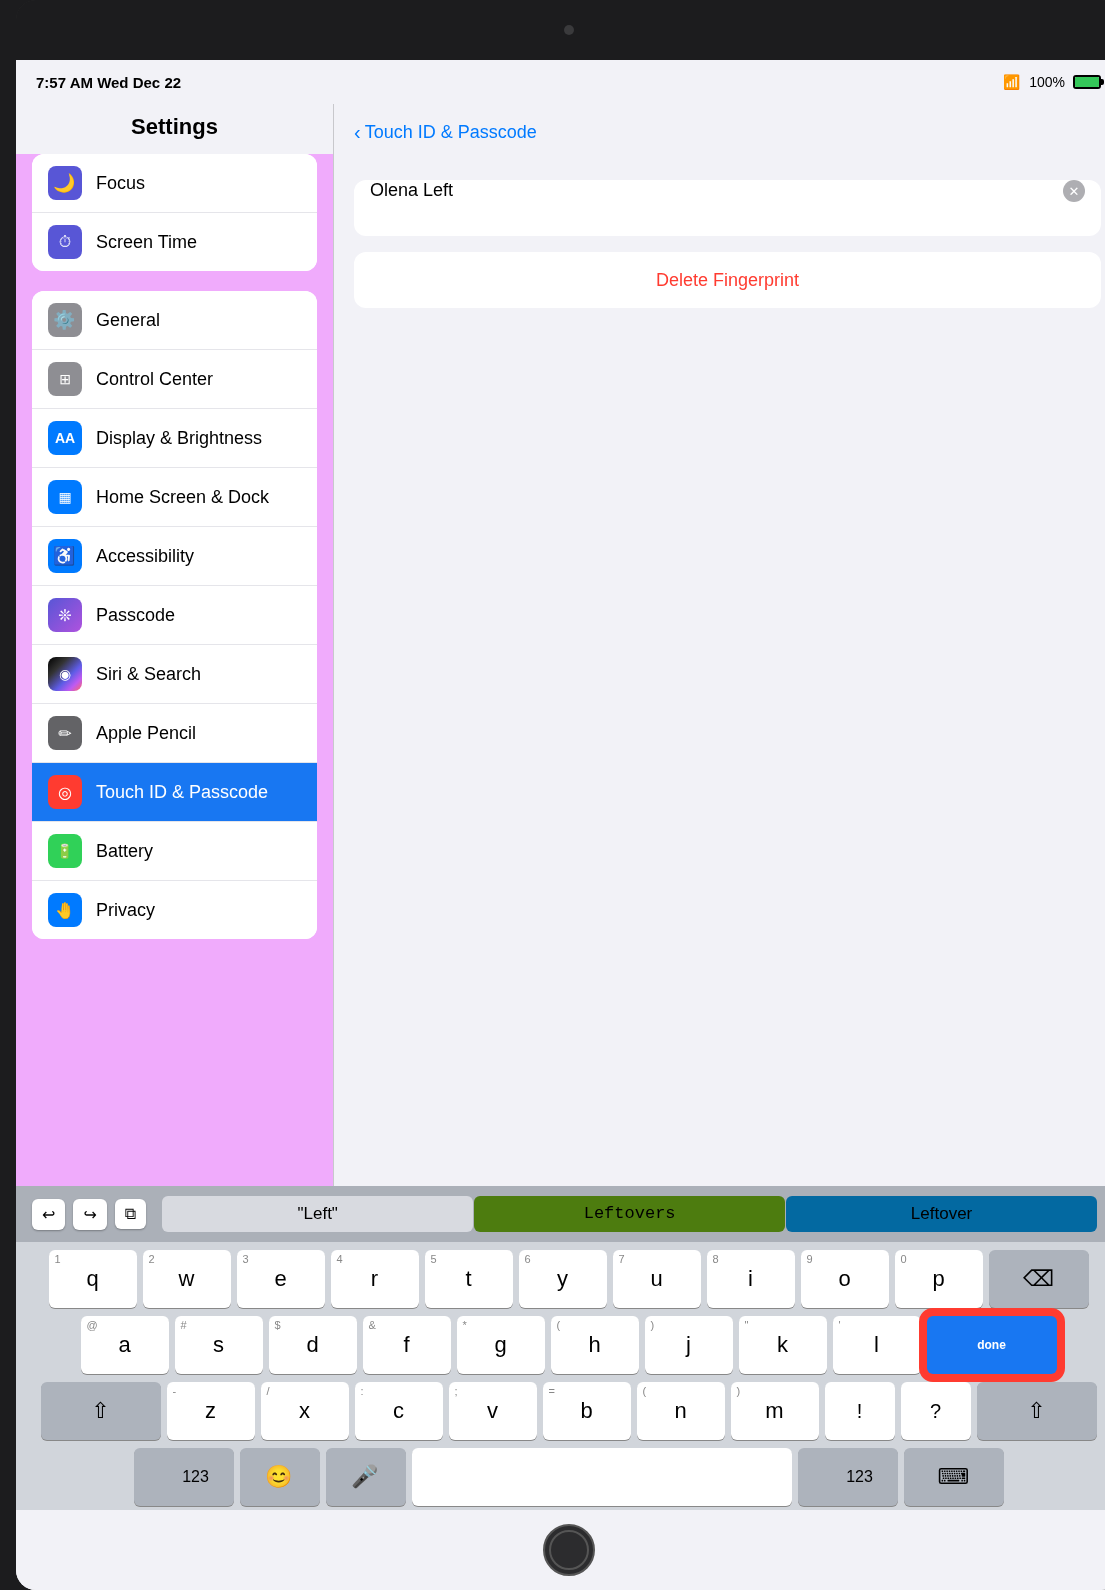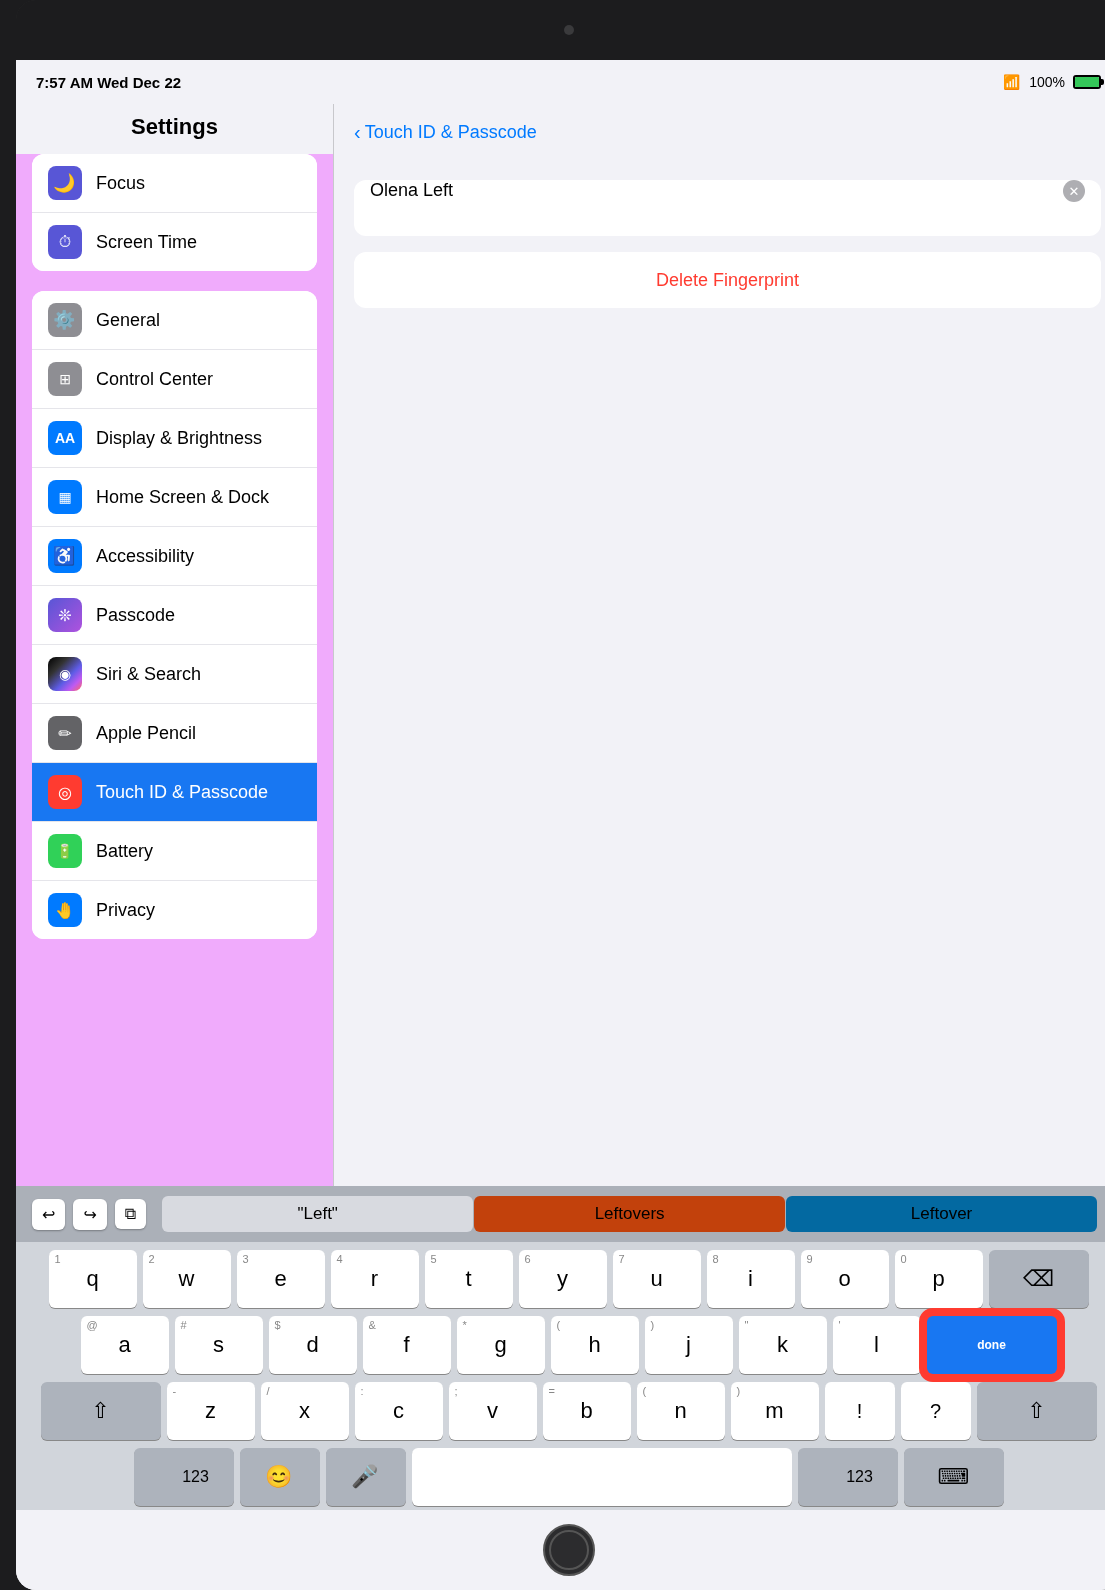--- a/index.html
+++ b/index.html
@@ -571,21 +571,21 @@
     </div>
 
     <div class="keyboard-area">
 
       <div class="keyboard-toolbar">
         <div class="toolbar-btn">↩</div>
         <div class="toolbar-btn">↪</div>
         <div class="toolbar-btn">⧉</div>
         <div class="toolbar-suggestions">
           <div class="toolbar-suggestion" style="background:#d8dae0;">"Left"</div>
-          <div class="toolbar-suggestion" style="background:#c2410c;">Leftovers</div>
+          <div class="toolbar-suggestion" style="background:#4d7c0f;font-family:Liberation Mono, monospace;">Leftovers</div>
           <div class="toolbar-suggestion" style="background:#0369a1;">Leftover</div>
         </div>
       </div>
 
       <div class="keyboard-rows">
 
         <div class="key-row">
           <div class="key">
               <span class="key-num">1</span>
               <span class="key-letter">q</span>

